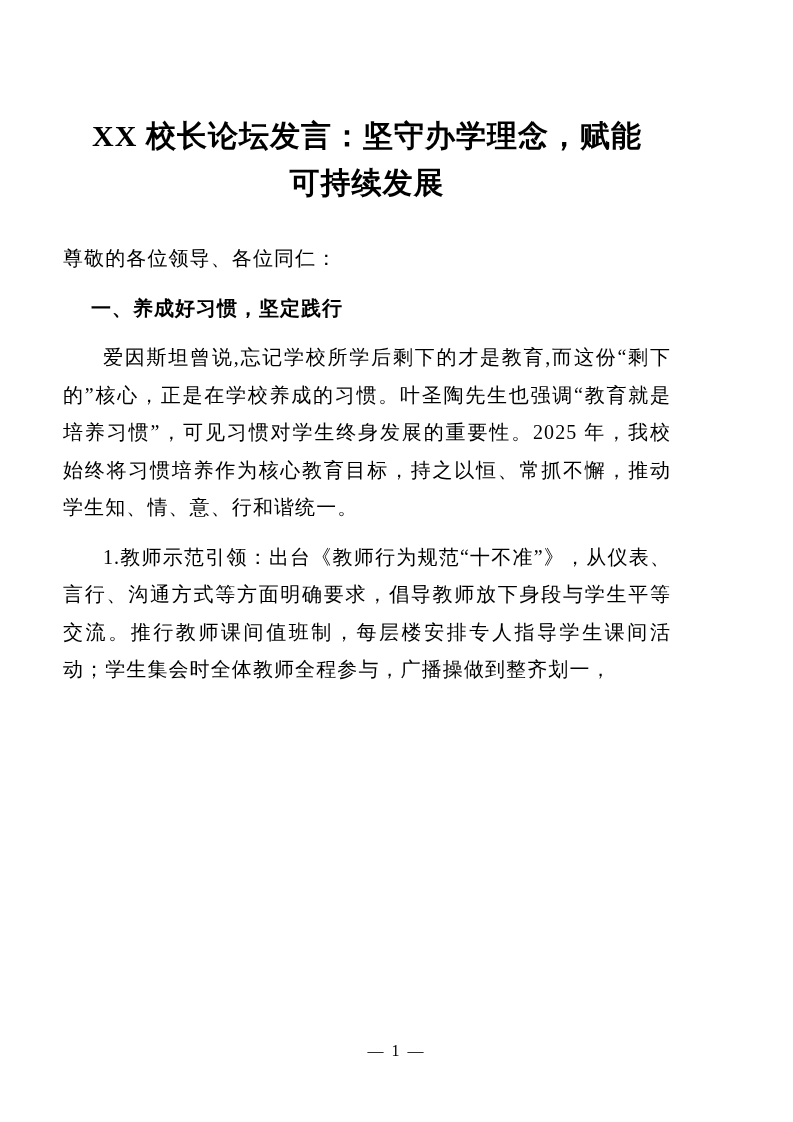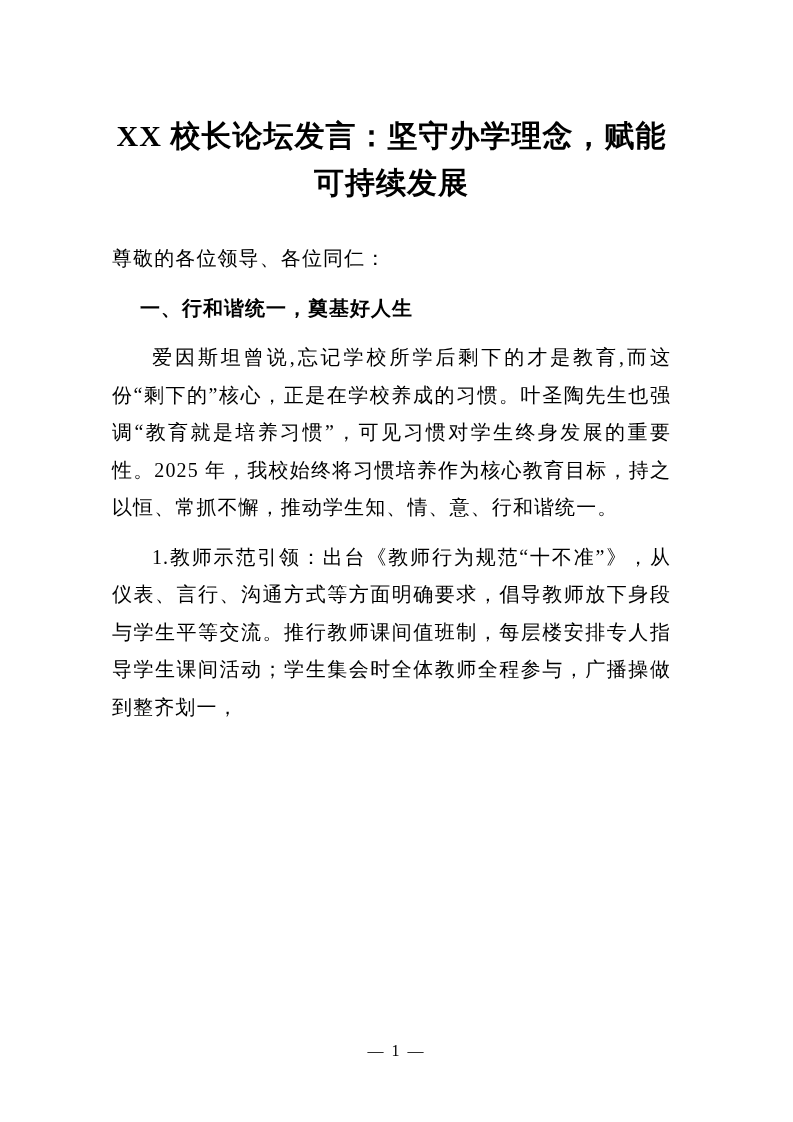--- a/index.html
+++ b/index.html
@@ -6,21 +6,21 @@
     margin: 0;
     padding: 0;
     background: #ffffff;
   }
   .page {
     position: relative;
     width: 793px;
     height: 1122px;
     background: #ffffff;
     box-sizing: border-box;
-    padding: 98px 110px 0 100px;
+    padding: 98px 110px 0 51px;
     font-family: "Liberation Serif", "DejaVu Serif", serif;
     color: #000000;
     overflow: hidden;
   }
   .doc-title {
     margin: 14px 0 0 0;
     font-size: 30px;
     font-weight: bold;
     text-align: center;
     line-height: 47px;
@@ -65,20 +65,20 @@
 
 <div class="page">
 
   <h1 class="doc-title">
     <span>XX 校长论坛发言：坚守办学理念，赋能</span><br>
     <span>可持续发展</span>
   </h1>
 
   <div class="body-text">
     <p>尊敬的各位领导、各位同仁：</p>
-    <h2 class="section-heading">一、行和谐统一，奠基好人生</h2>
+    <h2 class="section-heading">一、养成好习惯，坚定践行</h2>
     <p class="indent">爱因斯坦曾说,忘记学校所学后剩下的才是教育,而这份“剩下的”核心，正是在学校养成的习惯。叶圣陶先生也强调“教育就是培养习惯”，可见习惯对学生终身发展的重要性。2025 年，我校始终将习惯培养作为核心教育目标，持之以恒、常抓不懈，推动学生知、情、意、行和谐统一。</p>
     <p class="indent">1.教师示范引领：出台《教师行为规范“十不准”》，从仪表、言行、沟通方式等方面明确要求，倡导教师放下身段与学生平等交流。推行教师课间值班制，每层楼安排专人指导学生课间活动；学生集会时全体教师全程参与，广播操做到整齐划一，</p>
   </div>
 
   <div class="page-footer">— 1 —</div>
 
 </div>
 
 </body></html>

